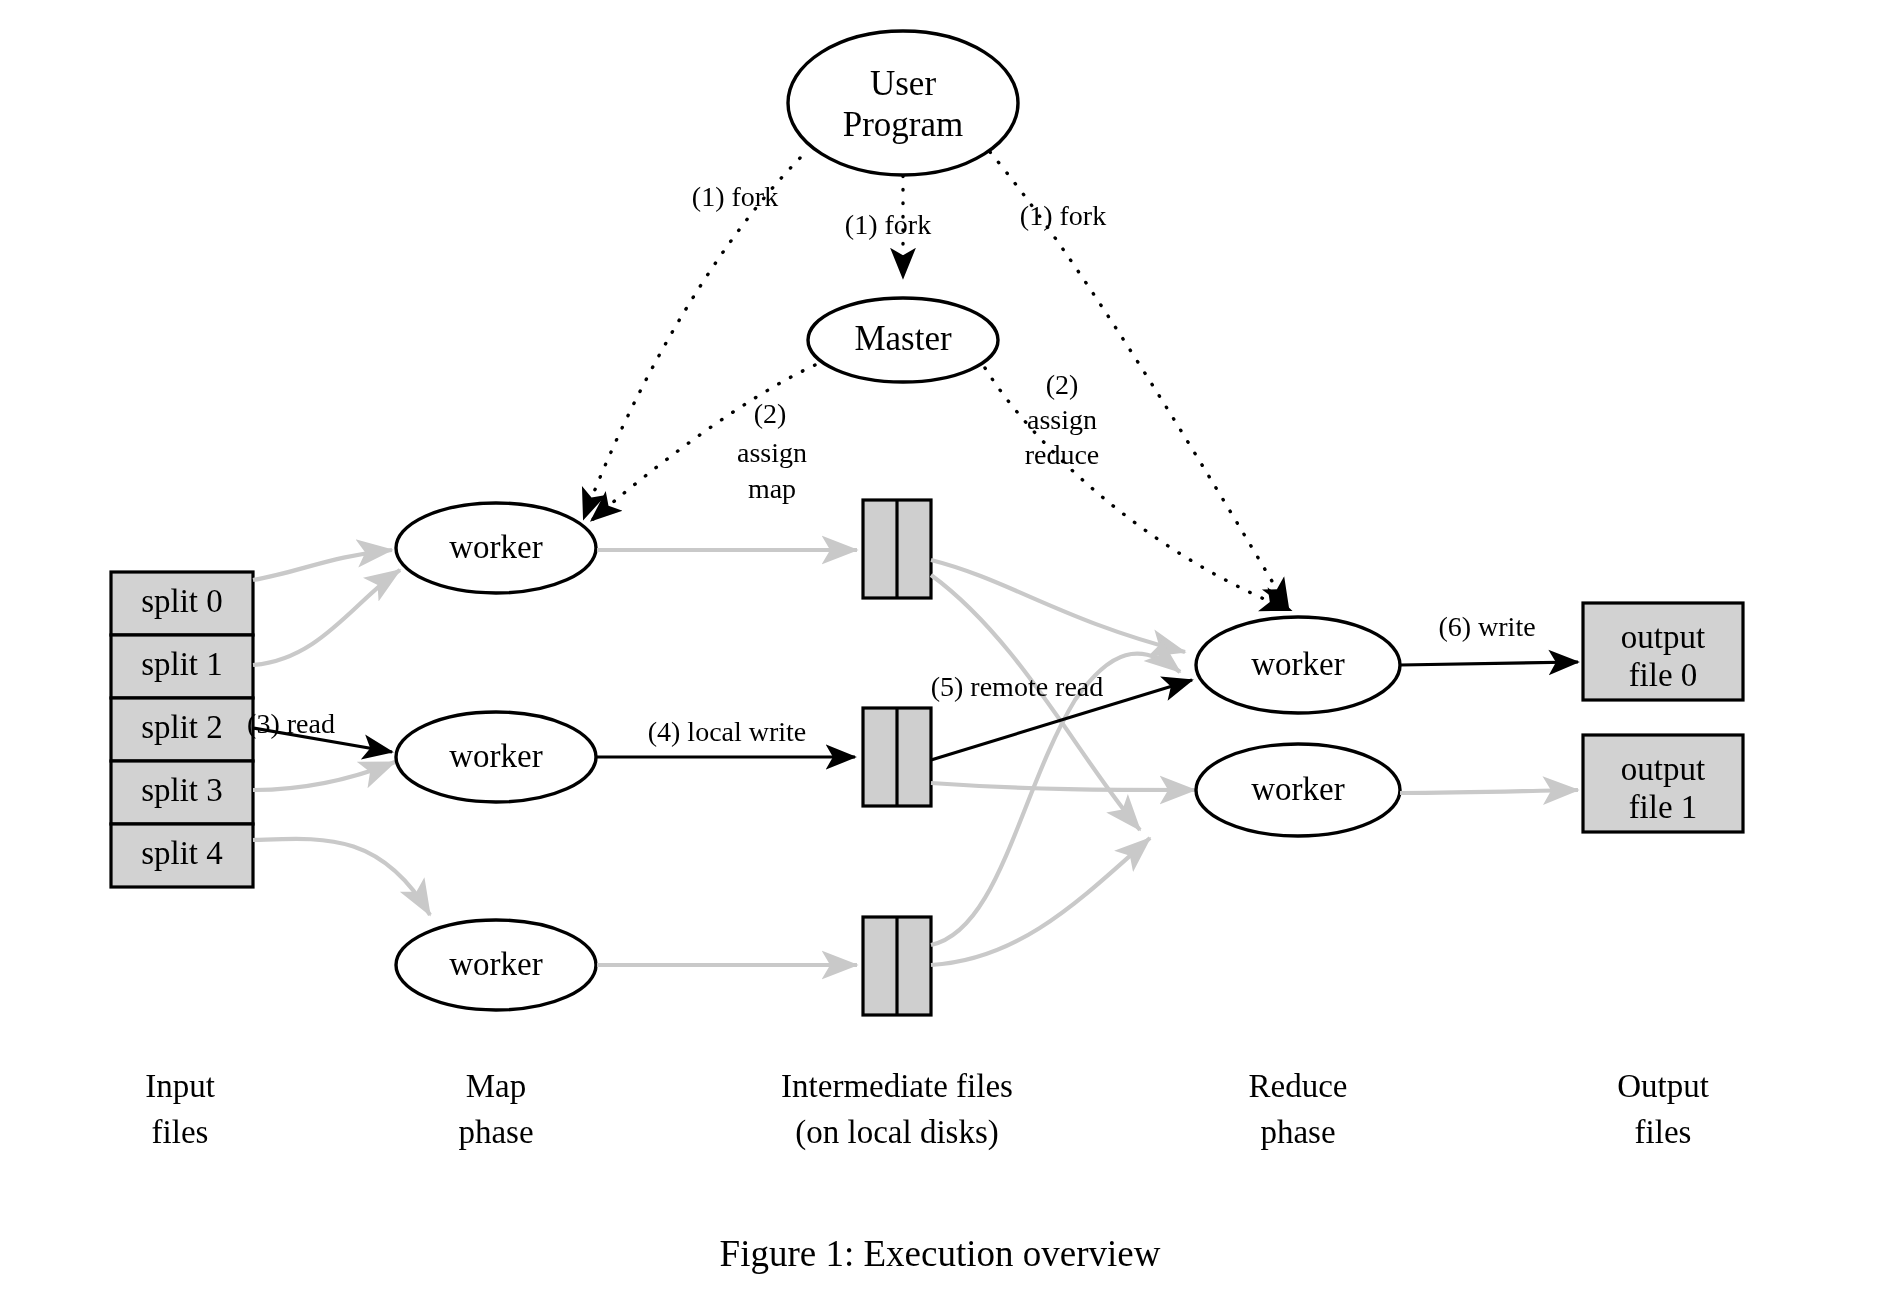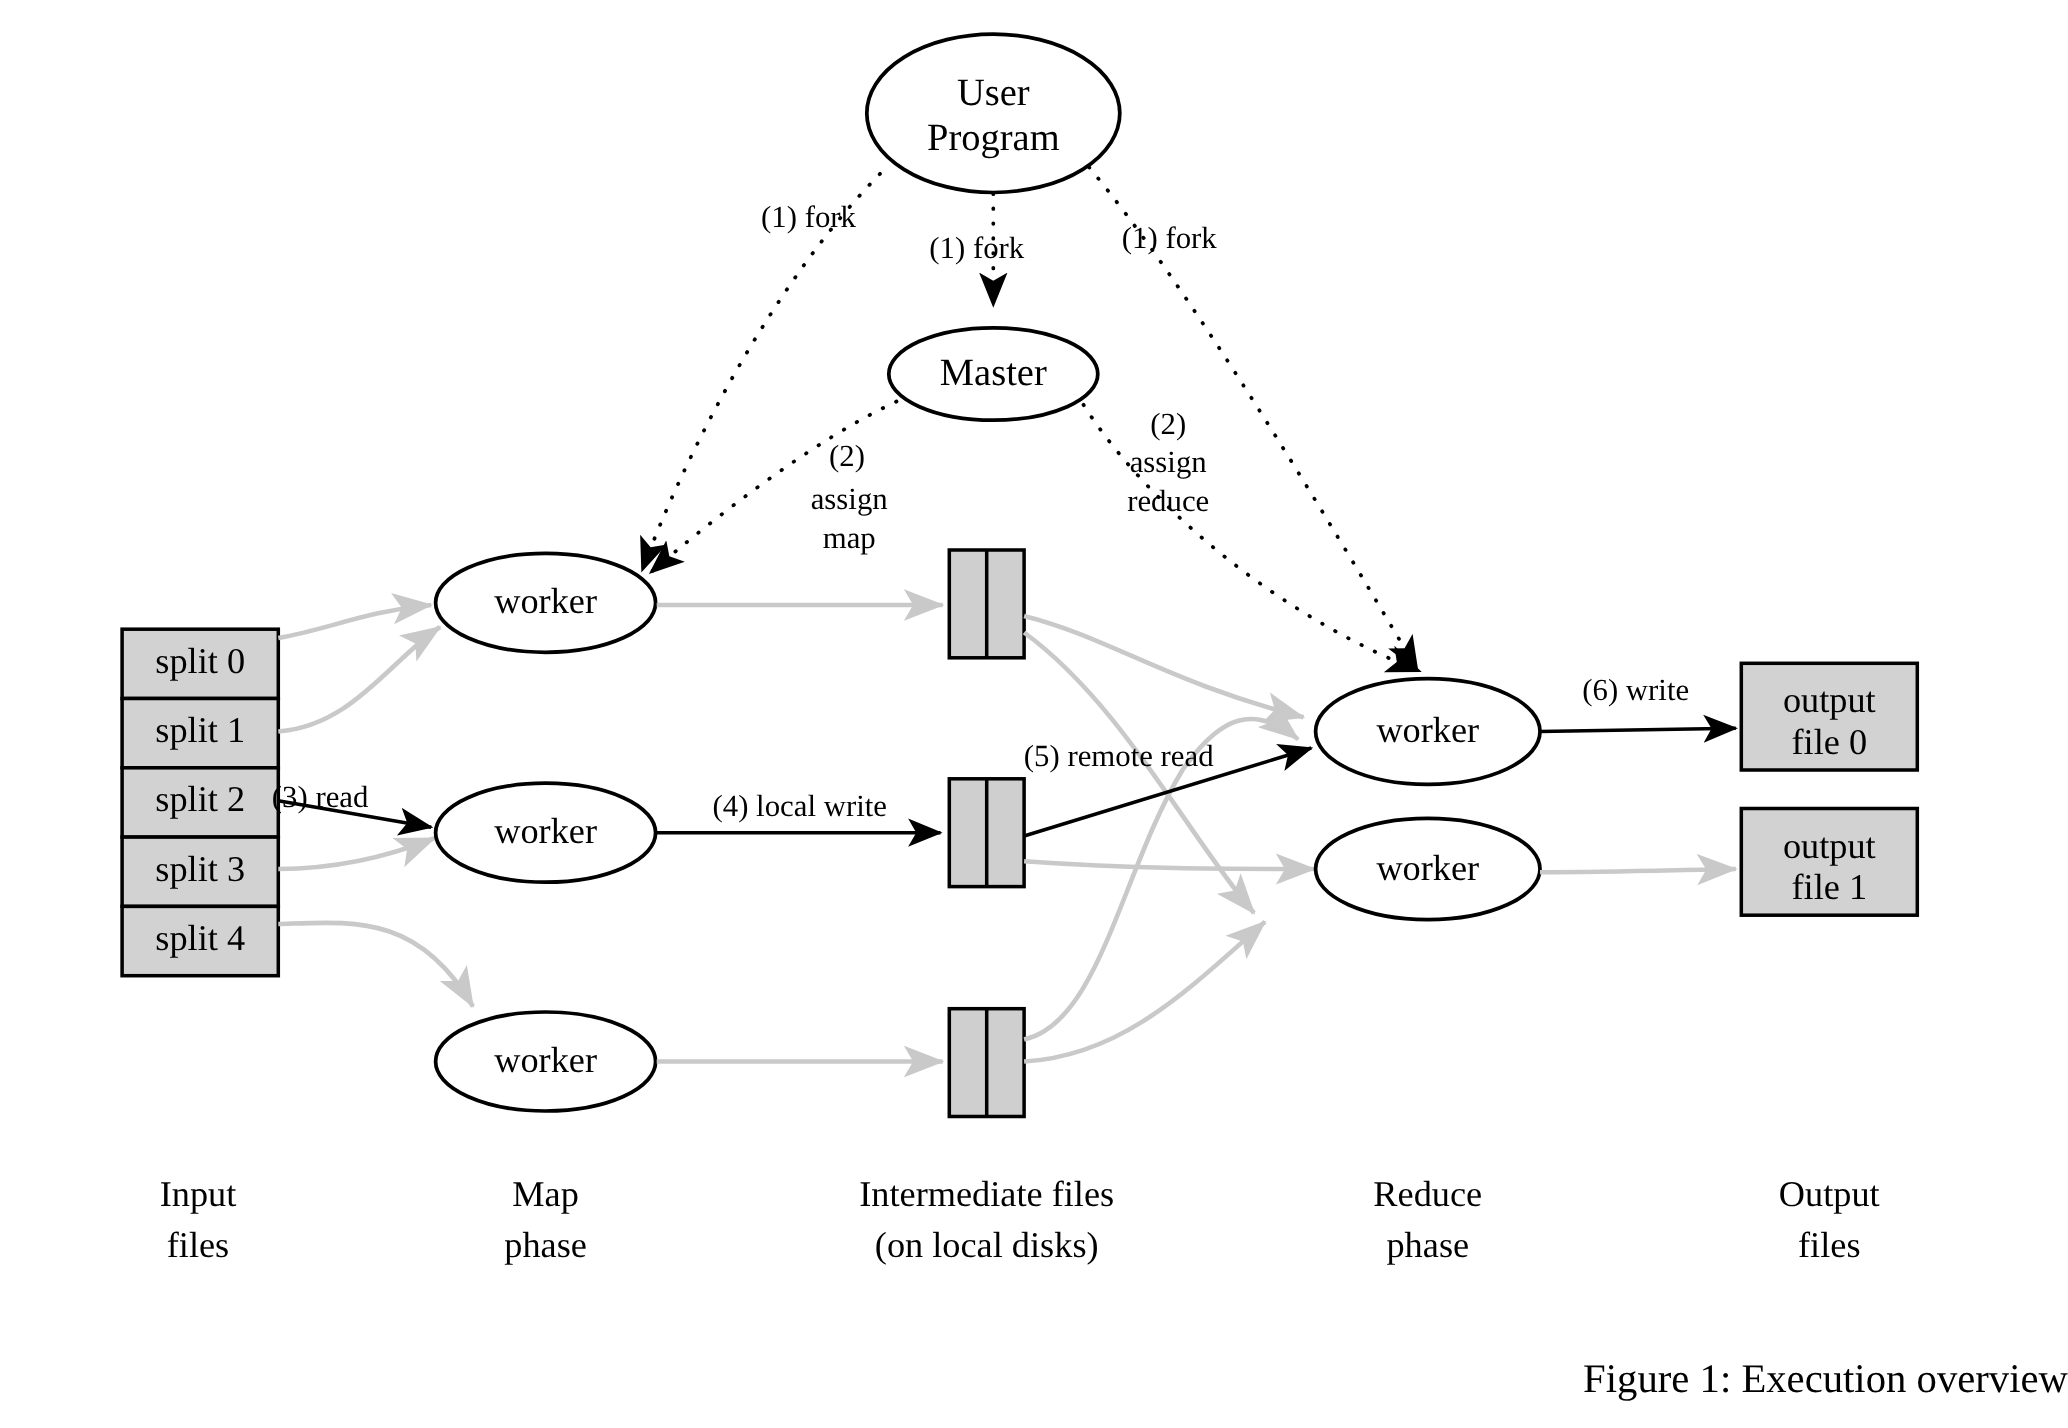--- a/index.html
+++ b/index.html
@@ -75,21 +75,21 @@
     font-family: "Liberation Serif", "DejaVu Serif", serif;
     fill: #000000;
     text-anchor: middle;
     dominant-baseline: middle;
   }
   .figure-caption {
     position: absolute;
     left: 0;
     top: 1232px;
     width: 1880px;
-    text-align: right;
+    text-align: center;
     font-size: 37px;
     color: #000000;
     font-family: "Liberation Serif", "DejaVu Serif", serif;
   }
 </style>
 </head>
 <body>
 
 <div id="page">
 

